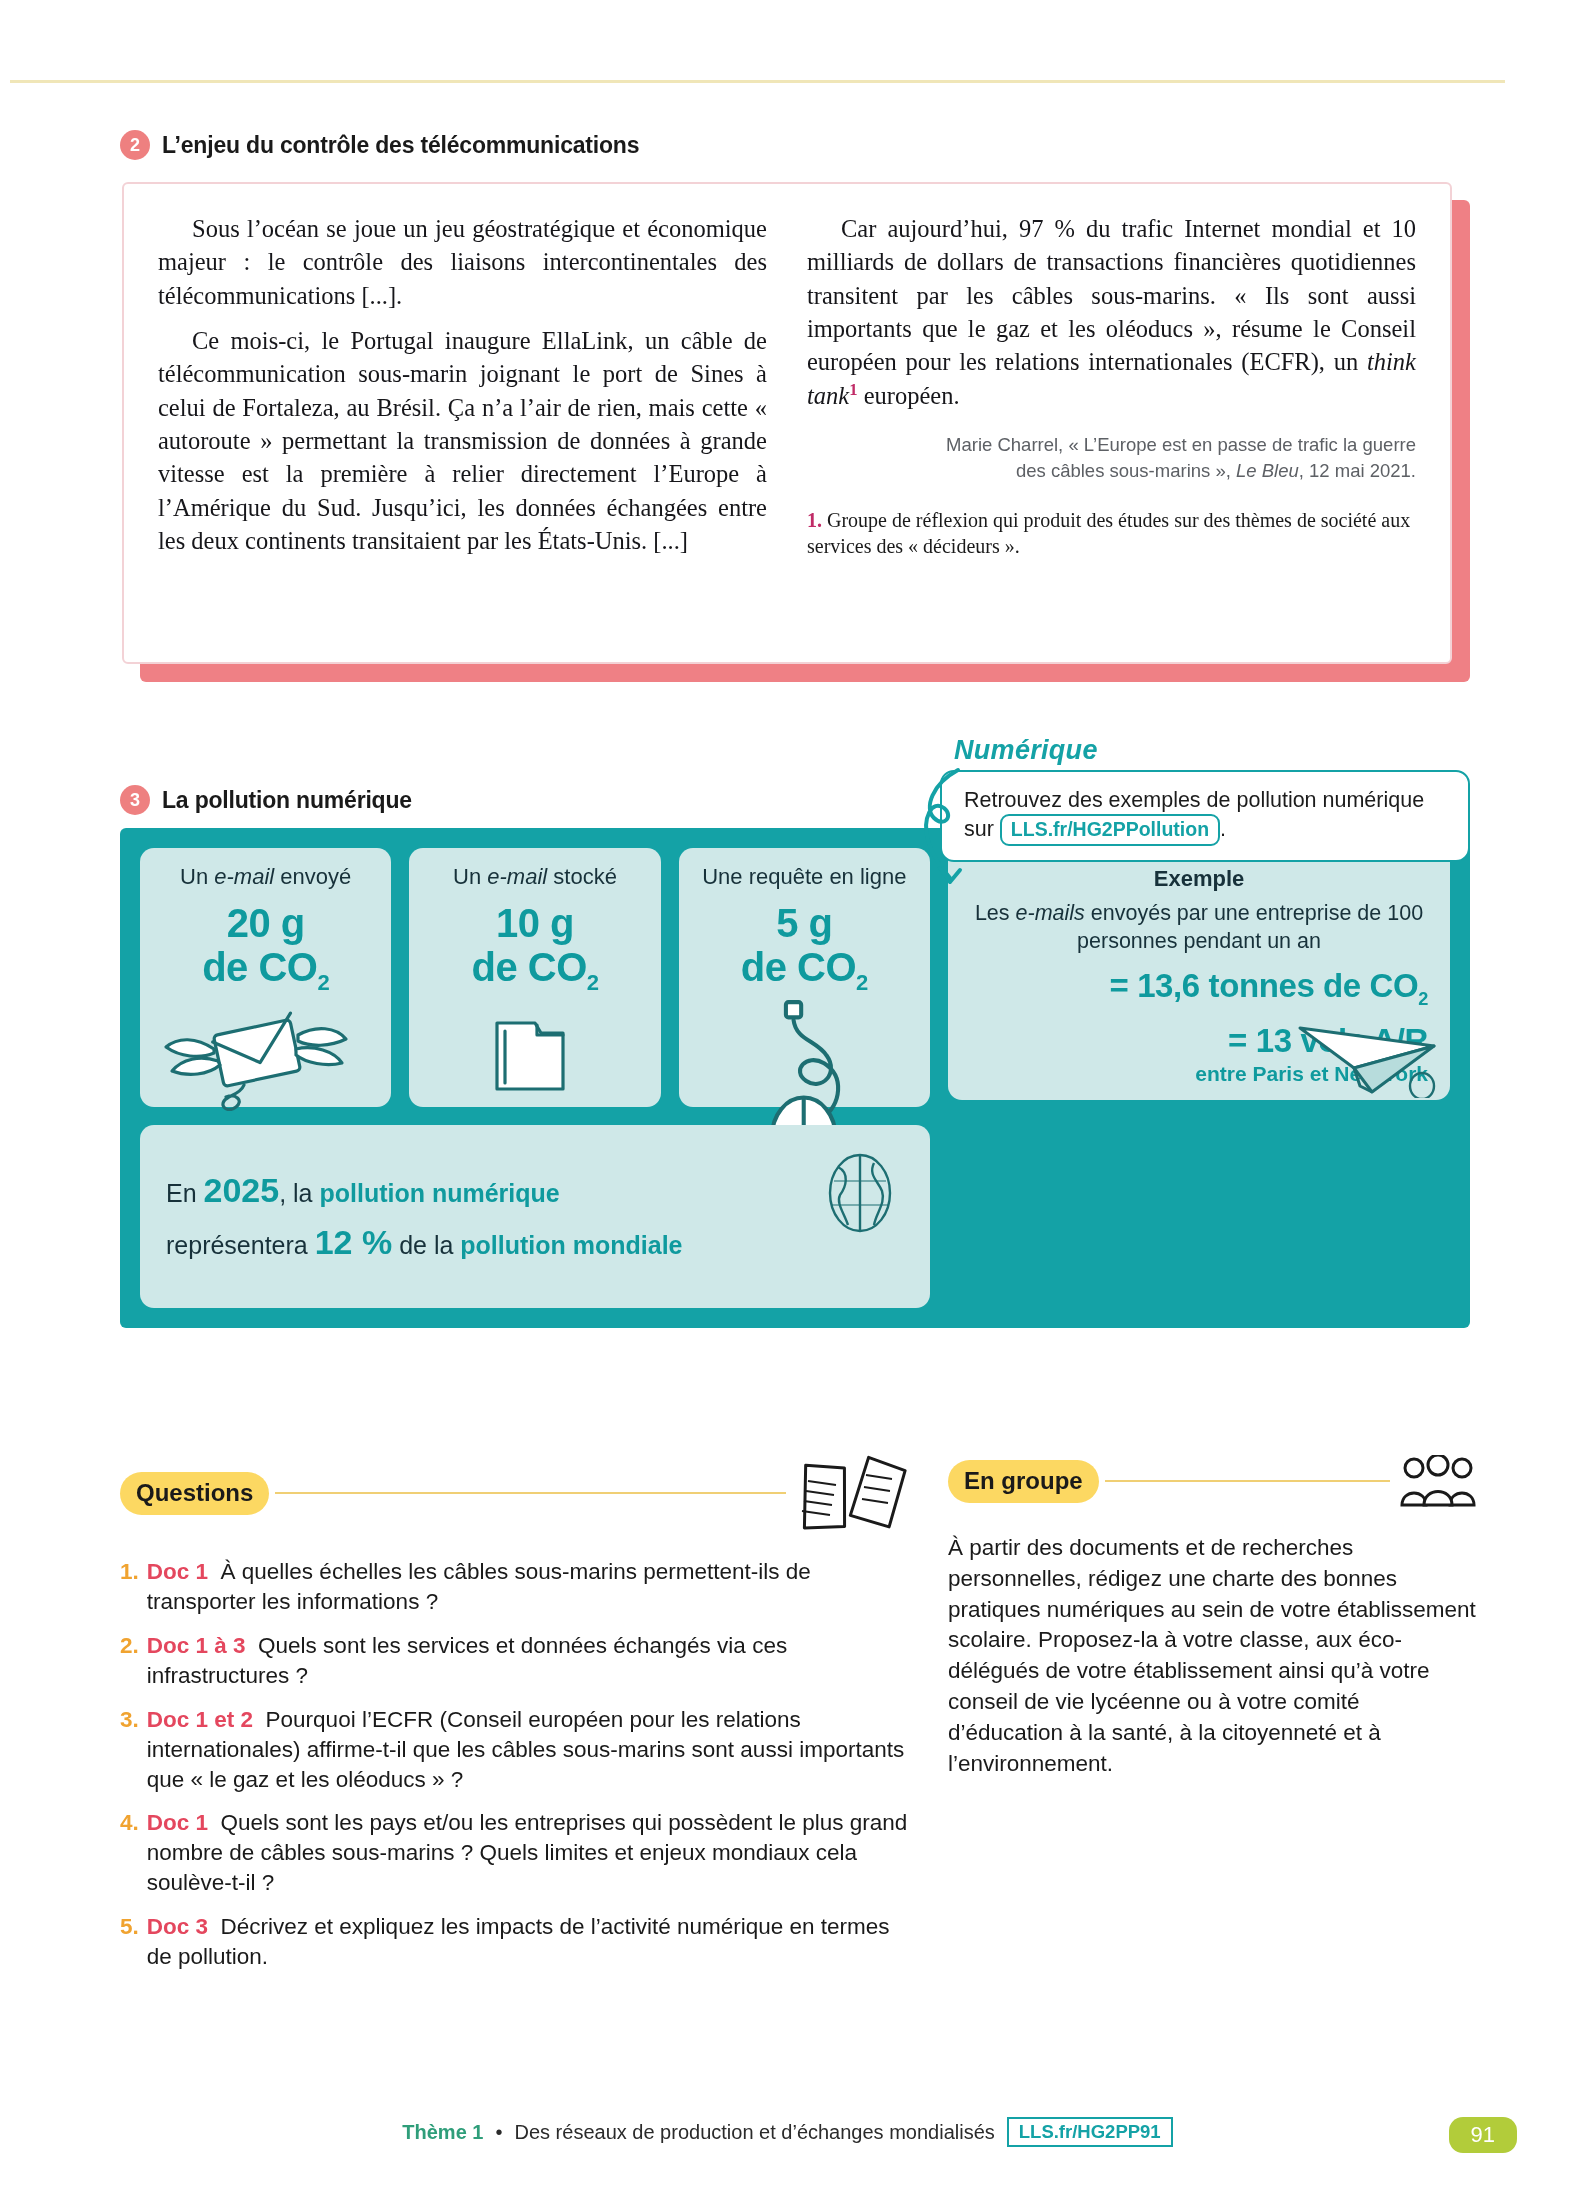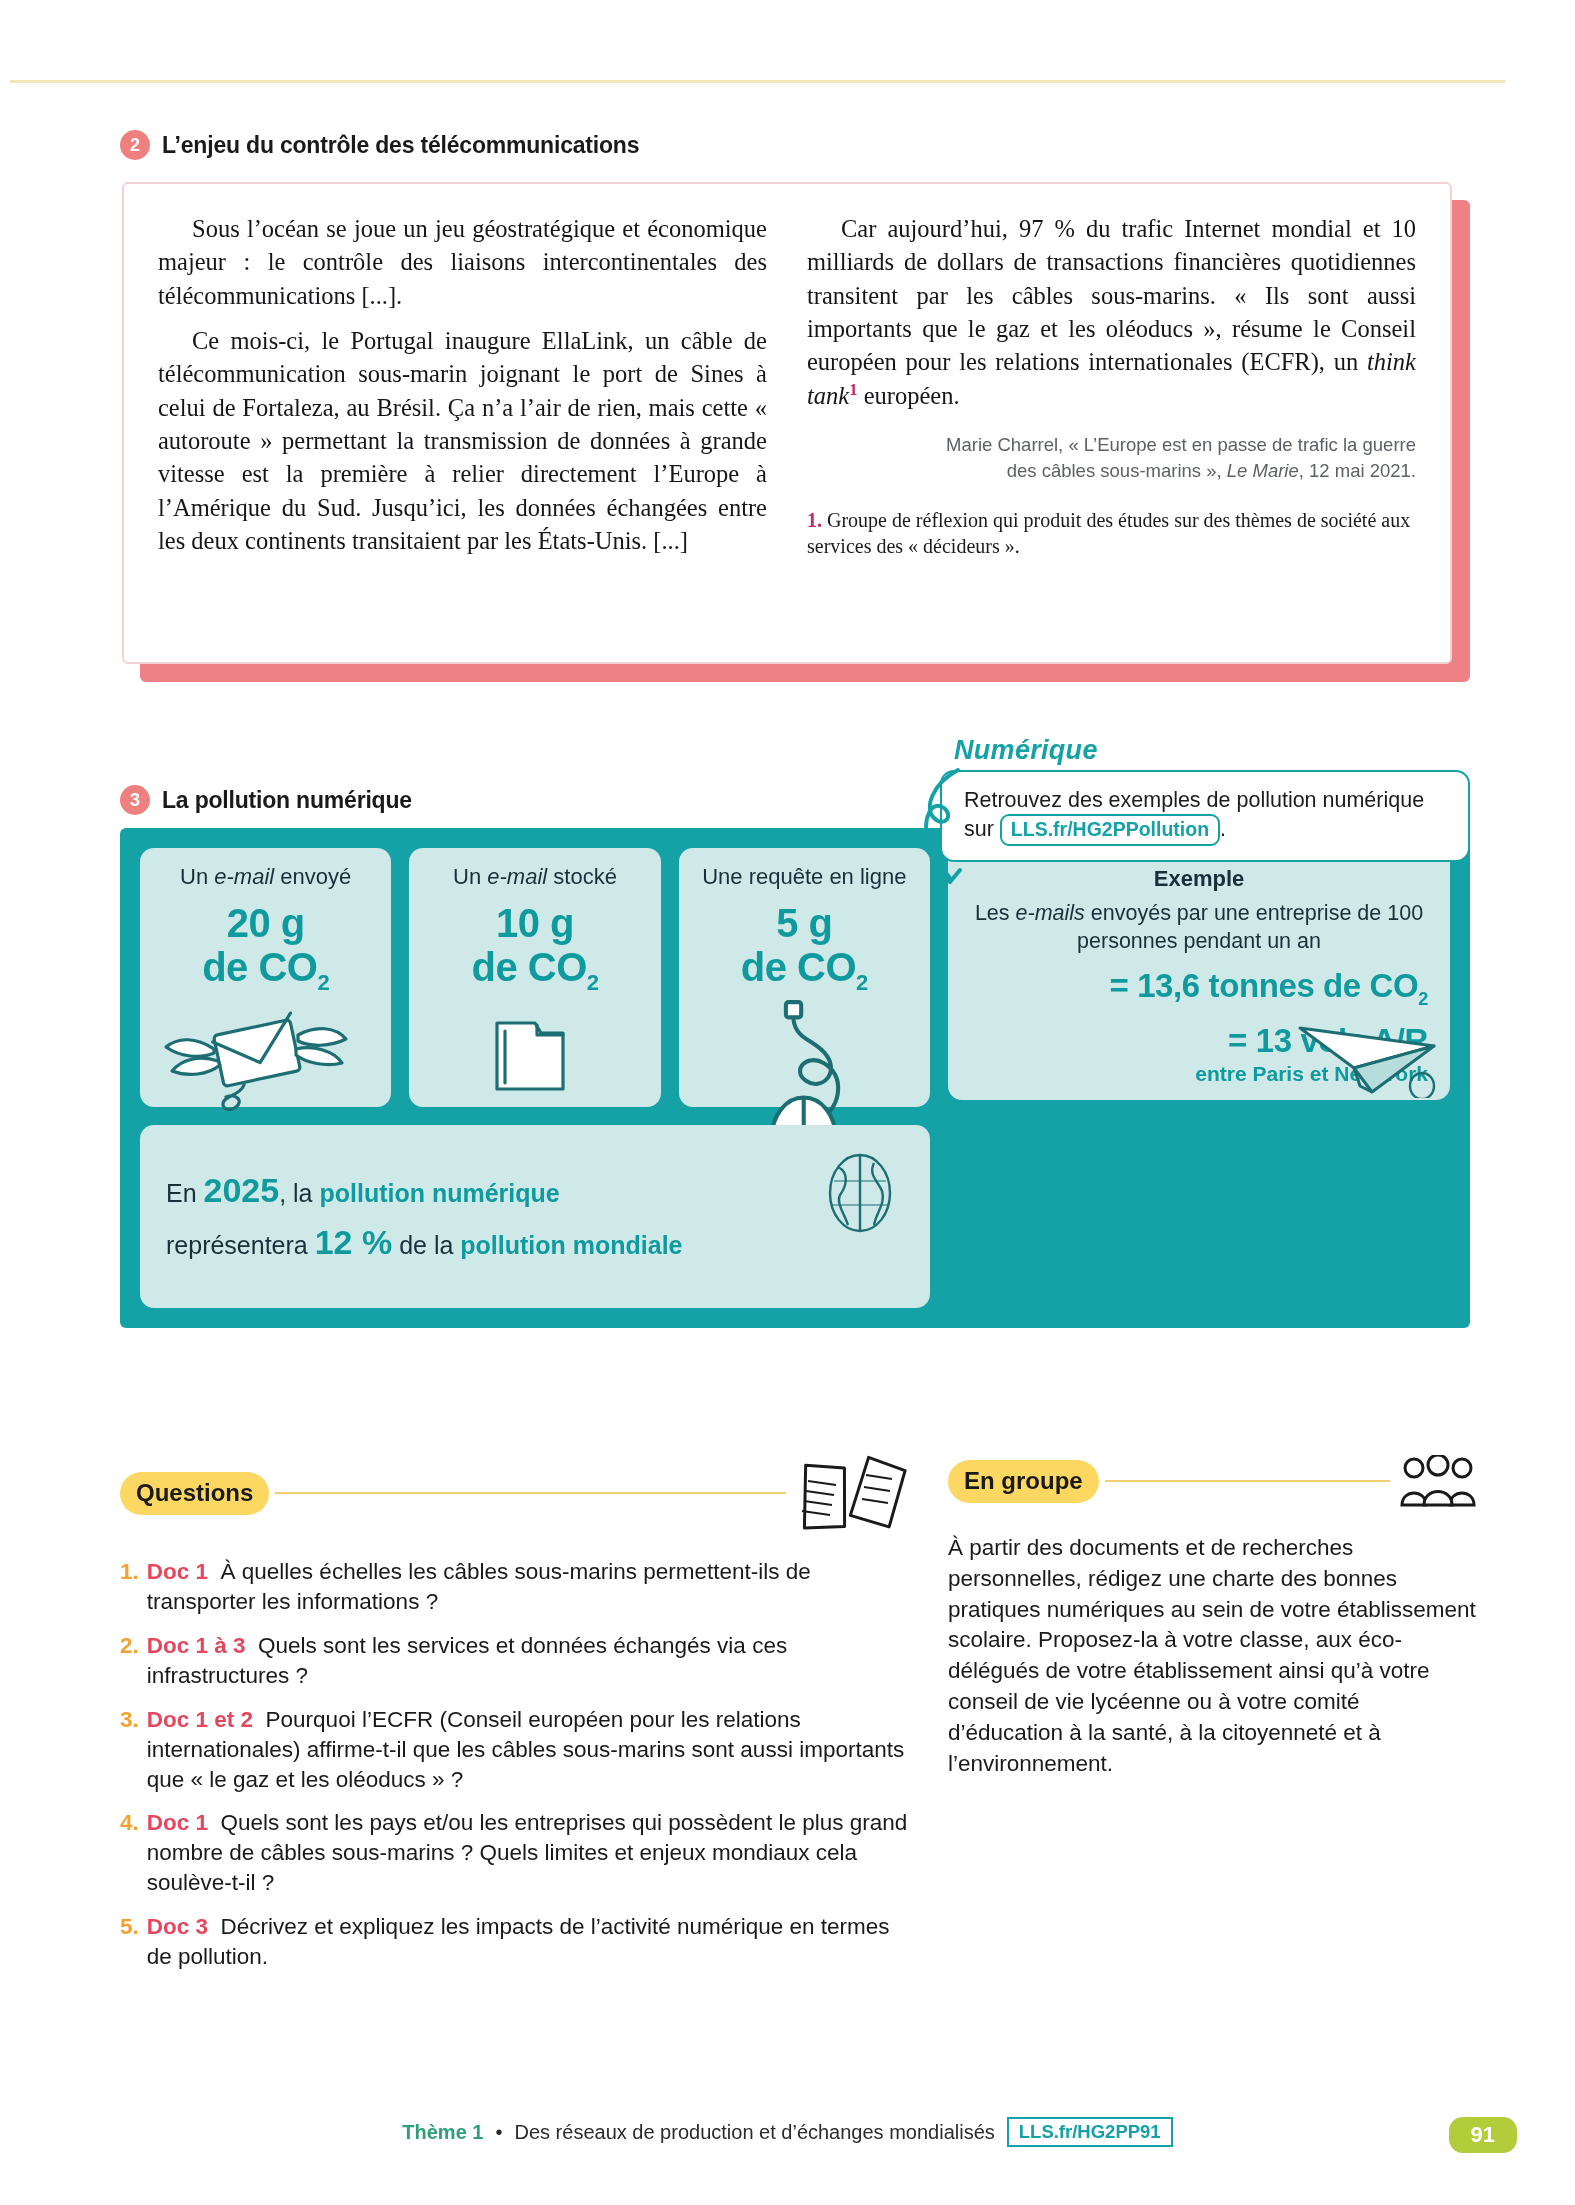--- a/index.html
+++ b/index.html
@@ -168,21 +168,21 @@
     display:flex;align-items:center;justify-content:center;gap:12px;
   }
   .f-theme{font-size:20px;font-weight:bold;color:#2f9e7a;}
   .f-text{font-size:20px;color:#2b2b2b;}
   .f-pill{
     border:2px solid #14a2a6;border-radius:0;padding:2px 10px;
     font-size:18.5px;font-weight:bold;color:#14a2a6;
   }
   .f-page{
     position:absolute;right:58px;bottom:52px;
-    background:#b2cc3a;color:#ffffff;font-size:22px;font-weight:bold;
+    background:#b2cc3a;color:#ffffff;font-size:22px;font-weight:normal;
     border-radius:14px;padding:5px 22px;
   }
 </style>
 </head>
 <body>
 
 <div class="page">
 
   <div class="top-rule-yellow"></div>
   <div class="top-rule-left"></div>
@@ -196,21 +196,21 @@
     <div class="doc2-shadow"></div>
     <div class="doc2-card">
       <div class="doc2-col">
         <p class="serif-p">Sous l’océan se joue un jeu géostratégique et économique majeur : le contrôle des liaisons intercontinentales des télécommunications [...].</p>
         <p class="serif-p">Ce mois-ci, le Portugal inaugure EllaLink, un câble de télécommunication sous-marin joignant le port de Sines à celui de Fortaleza, au Brésil. Ça n’a l’air de rien, mais cette « autoroute » permettant la transmission de données à grande vitesse est la première à relier directement l’Europe à l’Amérique du Sud. Jusqu’ici, les données échangées entre les deux continents transitaient par les États-Unis. [...]</p>
       </div>
       <div class="doc2-col">
         <p class="serif-p"><span>Car aujourd’hui, 97 % du trafic Internet mondial et 10 milliards de dollars de transactions financières quotidiennes transitent par les câbles sous-marins. « Ils sont aussi importants que le gaz et les oléoducs », résume le Conseil européen pour les relations internationales (ECFR), un </span><i>think tank</i><span class="sup">1</span><span> européen.</span></p>
         <p class="cite">
           <span>Marie Charrel, « L’Europe est en passe de trafic la guerre</span><br>
-          <span>des câbles sous-marins », </span><i>Le Marie</i><span>, 12 mai 2021.</span>
+          <span>des câbles sous-marins », </span><i>Le Bleu</i><span>, 12 mai 2021.</span>
         </p>
         <p class="footnote"><span class="fn-num">1.</span><span> Groupe de réflexion qui produit des études sur des thèmes de société aux services des « décideurs ».</span></p>
       </div>
     </div>
   </div>
 
   <div class="sec-head" id="doc3-head">
     <div class="sec-num">3</div>
     <div class="sec-title">La pollution numérique</div>
   </div>

